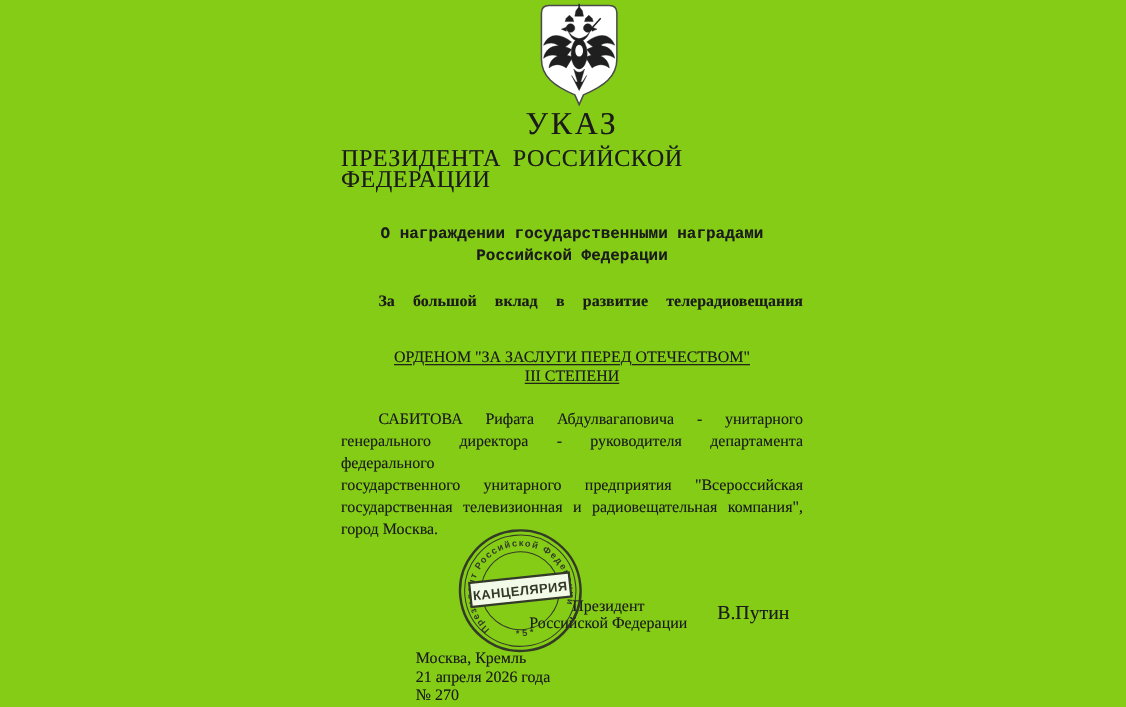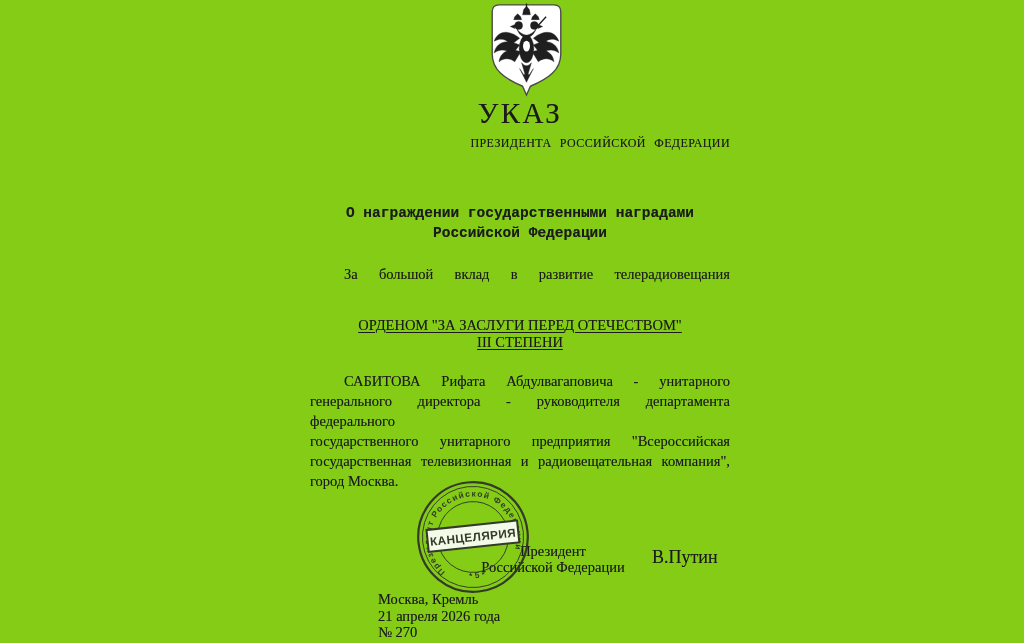--- a/index.html
+++ b/index.html
@@ -25,37 +25,37 @@
 
   .decree-title {
     top: 97px;
     text-align: center;
     font-size: 29px;
     letter-spacing: 2.5px;
     line-height: 32px;
   }
   .decree-subtitle {
     top: 134px;
-    text-align: right;
-    font-size: 12px;
+    text-align: left;
+    font-size: 22px;
     letter-spacing: 0.4px;
     word-spacing: 5px;
     line-height: 19px;
   }
   .subject {
     top: 203px;
     text-align: center;
     font-weight: bold;
     font-size: 14.5px;
     line-height: 20px;
     font-family: Liberation Mono, monospace;
   }
   .motivation {
     top: 264px;
-    font-weight: normal;
+    font-weight: bold;
     font-size: 14.5px;
     line-height: 20px;
   }
   .jline {
     text-align: justify;
     text-align-last: justify;
   }
   .indent { text-indent: 34px; }
   .award {
     top: 317px;

